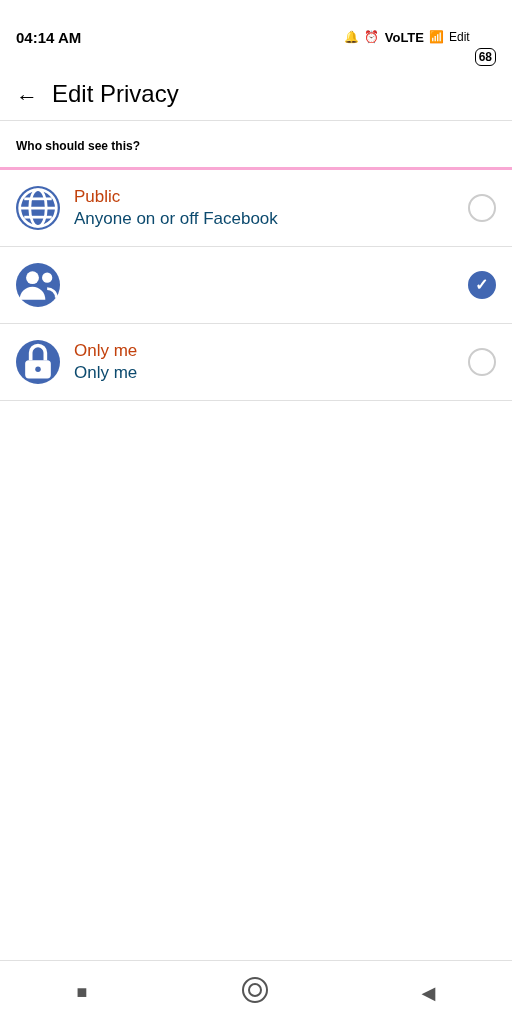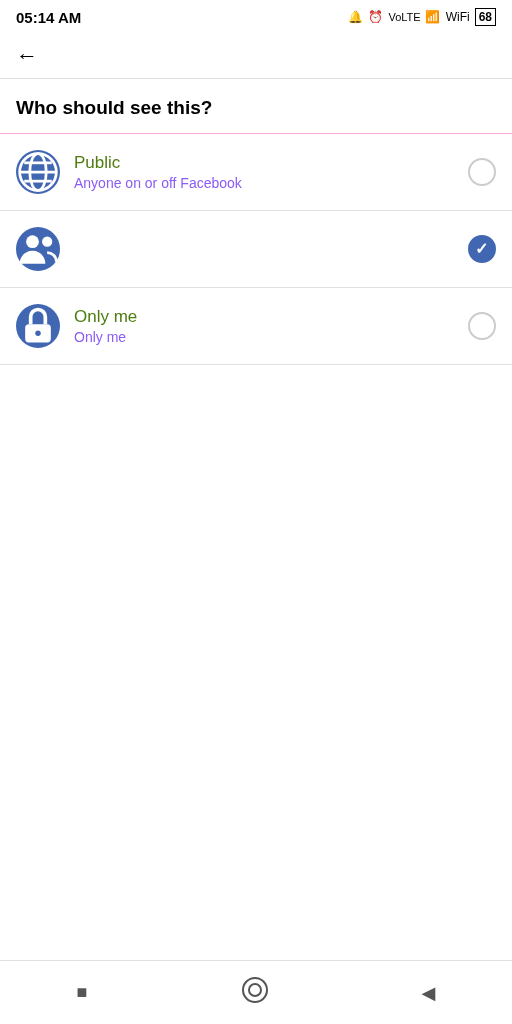--- a/index.html
+++ b/index.html
@@ -30,24 +30,25 @@
       display: flex;
       align-items: center;
       gap: 5px;
     }
     .status-icons span {
       font-size: 12px;
       color: #000;
     }
     .battery-box {
       border: 1.5px solid #000;
-      border-radius: 0;
+      border-radius: 6px;
       padding: 1px 3px;
       font-size: 11px;
       font-weight: 600;
+      margin-top: 40px;
     }
 
     
     .header {
       display: flex;
       align-items: center;
       padding: 10px 16px 12px 16px;
       border-bottom: 1px solid #e0e0e0;
       background: #fff;
     }
@@ -61,24 +62,24 @@
     }
     .header-title {
       font-size: 24px;
       font-weight: 500;
       color: #000;
     }
 
     
     .section-title {
       padding: 18px 15px 14px 16px;
-      font-size: 19px;
+      font-size: 12px;
       font-weight: 700;
       color: #000;
-      border-bottom: 1px solid #f9a8d4;
+      border-bottom: 3px solid #f9a8d4;
     }
 
     
     .options-list {
       flex: 1;
     }
     .option-item {
       display: flex;
       align-items: center;
       padding: 16px 16px;
@@ -98,26 +99,26 @@
       flex-shrink: 0;
       color: #fff;
       font-size: 20px;
     }
     .option-text {
       flex: 1;
     }
     .option-label {
       font-size: 17px;
       font-weight: 500;
-      color: #4d7c0f;
+      color: #c2410c;
       margin-bottom: 2px;
     }
     .option-sublabel {
-      font-size: 14px;
-      color: #8b5cf6;
+      font-size: 17px;
+      color: #0c4a6e;
     }
     .radio-circle {
       width: 28px;
       height: 28px;
       border-radius: 50%;
       border: 2px solid #ccc;
       display: flex;
       align-items: center;
       justify-content: center;
       flex-shrink: 0;
@@ -146,35 +147,36 @@
       display: flex;
       align-items: center;
       justify-content: center;
       cursor: pointer;
     }
   </style>
 </head>
 <body>
 
 <div class="status-bar">
-  <span class="status-time">05:14 AM</span>
+  <span class="status-time">04:14 AM</span>
   <div class="status-icons">
     <span>🔔</span>
     <span>⏰</span>
-    <span style="font-size:11px;font-weight:400;">VoLTE</span>
+    <span style="font-size:13px;font-weight:700;">VoLTE</span>
     <span>📶</span>
-    <span>WiFi</span>
+    <span>Edit</span>
     <span class="battery-box">68</span>
   </div>
 </div>
 
 <div class="header">
   <div class="back-btn">
     <span>←</span>
   </div>
+  <span class="header-title">Edit Privacy</span>
 </div>
 
 <div class="section-title">Who should see this?</div>
 
 <div class="options-list">
 
   <div class="option-item">
     <div class="option-icon">
       <svg viewBox="0 0 24 24" xmlns="http://www.w3.org/2000/svg">
         <circle cx="12" cy="12" r="10" stroke="white" stroke-width="1.5" fill="none"></circle>

